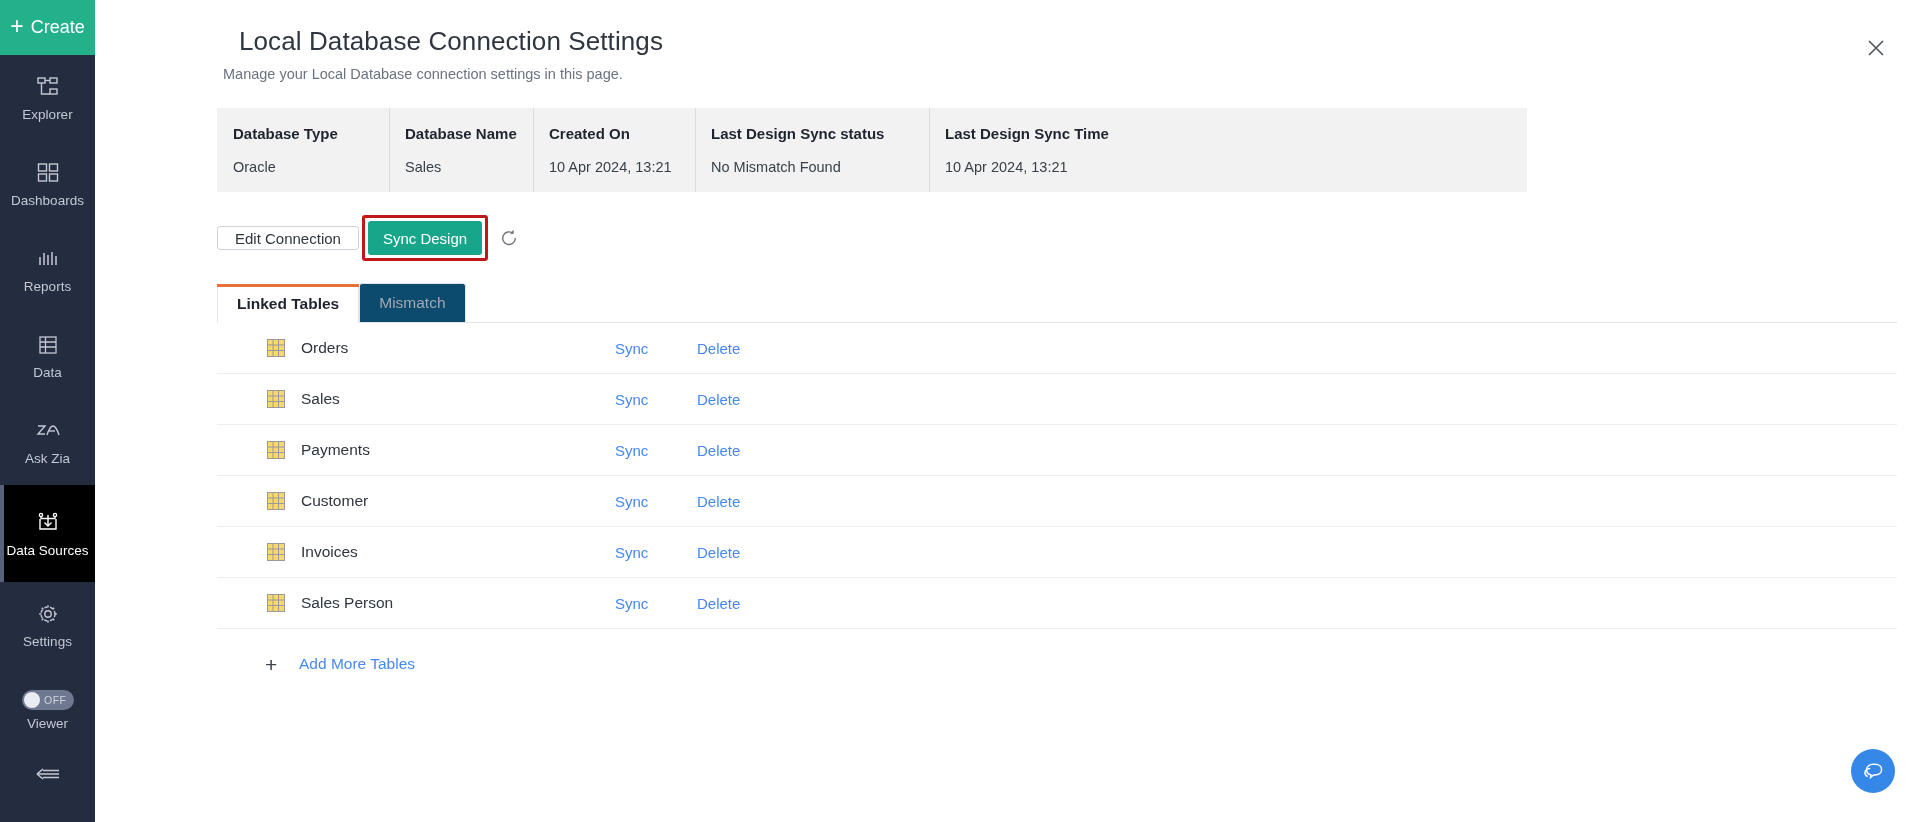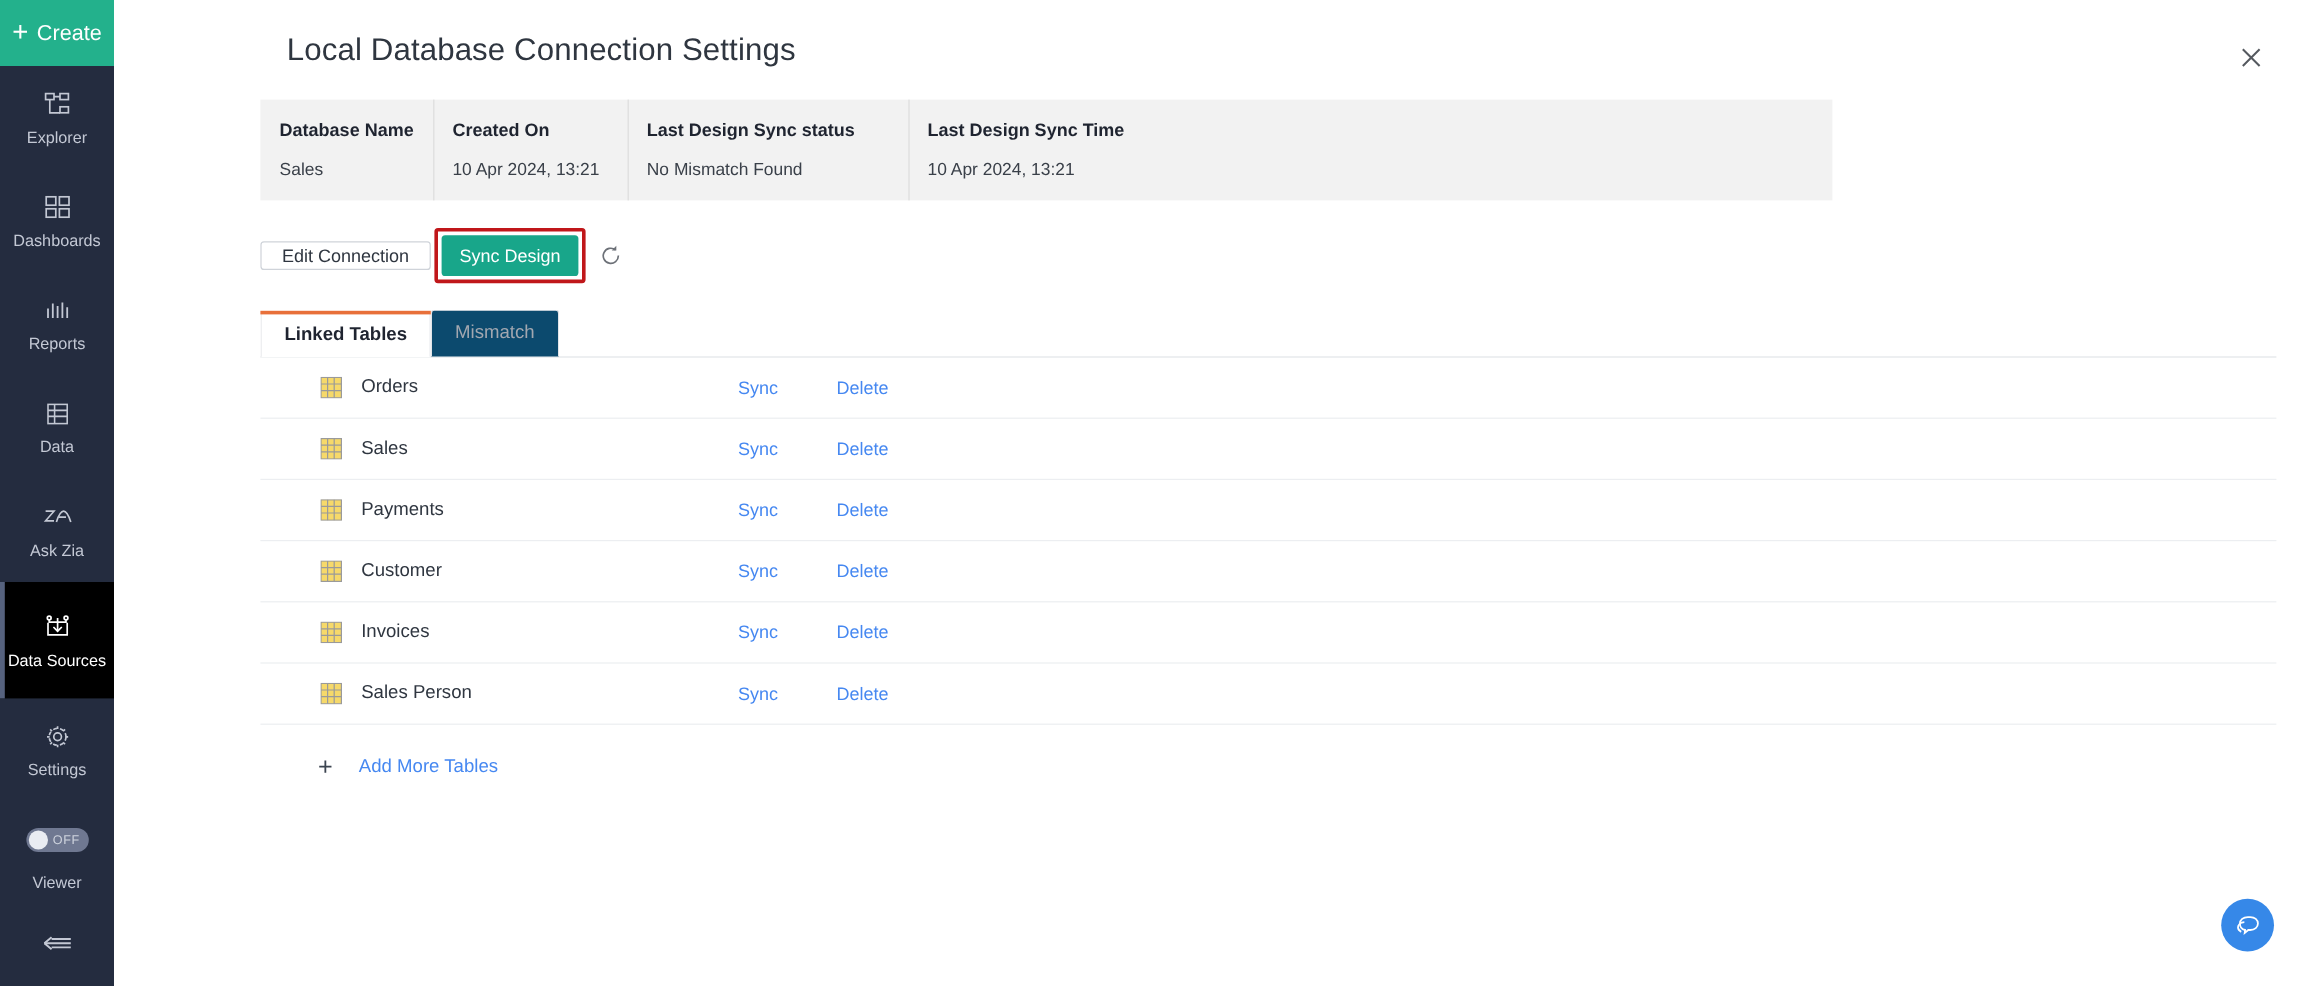--- a/index.html
+++ b/index.html
@@ -74,21 +74,21 @@
     width: 4px;
     background: #56627e;
   }
   .nav-label { display: block; }
 
   .viewer-block {
     margin-top: 22px;
     display: flex;
     flex-direction: column;
     align-items: center;
-    gap: 18px;
+    gap: 6px;
     color: #c3c8d4;
     font-size: 13.5px;
     cursor: pointer;
   }
   .toggle {
     width: 52px; height: 20px;
     border-radius: 10px;
     background: #6f7891;
     display: flex;
     align-items: center;
@@ -459,29 +459,34 @@
         <path d="M4 9 L10 4 M4 9 L10 14"></path>
         <path d="M10 5.5 H26 M10 12.5 H26"></path>
       </svg>
     </div>
   </div>
 
   <div class="main">
 
     <div class="page-header">
       <div class="page-title">Local Database Connection Settings</div>
+      <div class="page-sub">Manage your Local Database connection settings in this page.</div>
     </div>
 
     <div class="close-x">
       <svg width="20" height="20" viewBox="0 0 20 20" stroke="#55595f" stroke-width="1.7">
         <path d="M3 3 L17 17 M17 3 L3 17"></path>
       </svg>
     </div>
 
     <div class="info-card">
+      <div class="info-cell c0">
+        <div class="ih">Database Type</div>
+        <div class="iv">Oracle</div>
+      </div>
       <div class="info-cell c1">
         <div class="ih">Database Name</div>
         <div class="iv">Sales</div>
       </div>
       <div class="info-cell c2">
         <div class="ih">Created On</div>
         <div class="iv">10 Apr 2024, 13:21</div>
       </div>
       <div class="info-cell c3">
         <div class="ih">Last Design Sync status</div>

